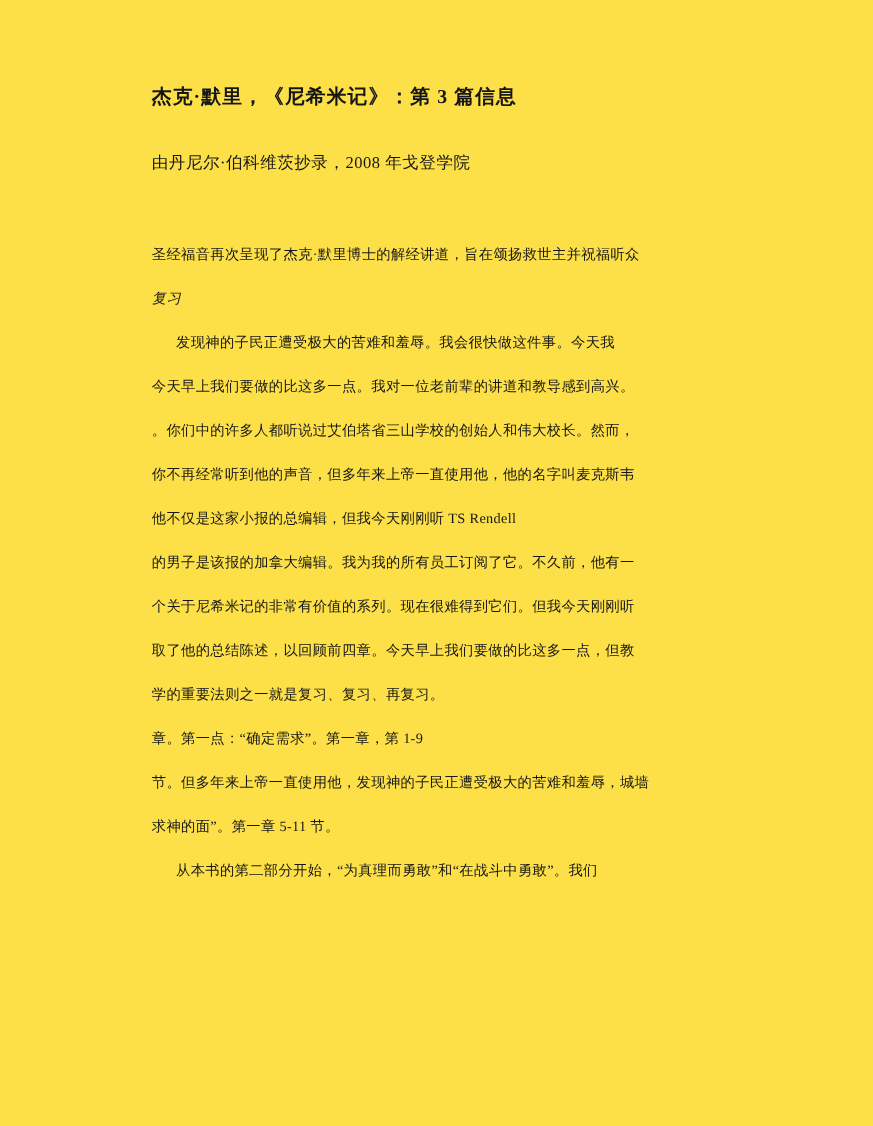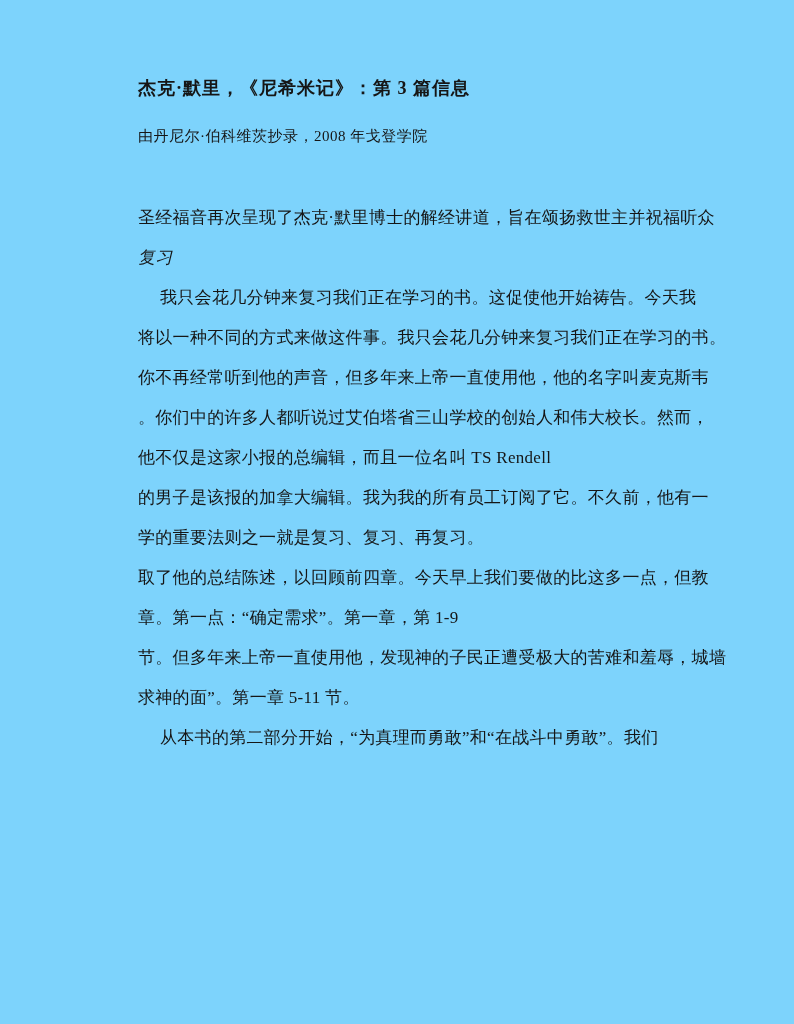--- a/index.html
+++ b/index.html
@@ -4,48 +4,48 @@
 <style>
   html, body {
     margin: 0;
     padding: 0;
     background: #ffffff;
   }
   .page {
     position: relative;
     width: 794px;
     height: 1024px;
-    background: #7dd3fc;
+    background: #fde047;
     color: #161616;
     font-family: "Liberation Serif", "DejaVu Serif", serif;
     overflow: hidden;
   }
   .content {
     position: absolute;
     left: 138px;
     top: 76px;
     width: 566px;
   }
   .doc-title {
     font-size: 18px;
     font-weight: bold;
     letter-spacing: 1px;
     line-height: 24px;
     white-space: nowrap;
   }
   .doc-subtitle {
-    margin-top: 26px;
+    margin-top: 39px;
     font-size: 15px;
     letter-spacing: 0.5px;
     line-height: 20px;
     white-space: nowrap;
   }
   .doc-body {
     margin-top: 52px;
-    font-size: 17px;
+    font-size: 13px;
     letter-spacing: 0.3px;
   }
   .line {
     height: 40px;
     line-height: 40px;
     white-space: nowrap;
   }
   .indent {
     padding-left: 22px;
   }
@@ -66,28 +66,29 @@
 
     <div class="doc-body">
 
       <div>
         <div class="line">圣经福音再次呈现了杰克·默里博士的解经讲道，旨在颂扬救世主并祝福听众</div>
       </div>
 
       <div class="line section-heading">复习</div>
 
       <div>
-        <div class="line indent">我只会花几分钟来复习我们正在学习的书。这促使他开始祷告。今天我</div>
-        <div class="line">将以一种不同的方式来做这件事。我只会花几分钟来复习我们正在学习的书。</div>
+        <div class="line indent">发现神的子民正遭受极大的苦难和羞辱。我会很快做这件事。今天我</div>
+        <div class="line">今天早上我们要做的比这多一点。我对一位老前辈的讲道和教导感到高兴。</div>
+        <div class="line">。你们中的许多人都听说过艾伯塔省三山学校的创始人和伟大校长。然而，</div>
         <div class="line">你不再经常听到他的声音，但多年来上帝一直使用他，他的名字叫麦克斯韦</div>
-        <div class="line">。你们中的许多人都听说过艾伯塔省三山学校的创始人和伟大校长。然而，</div>
-        <div class="line">他不仅是这家小报的总编辑，而且一位名叫 TS Rendell</div>
+        <div class="line">他不仅是这家小报的总编辑，但我今天刚刚听 TS Rendell</div>
         <div class="line">的男子是该报的加拿大编辑。我为我的所有员工订阅了它。不久前，他有一</div>
+        <div class="line">个关于尼希米记的非常有价值的系列。现在很难得到它们。但我今天刚刚听</div>
+        <div class="line">取了他的总结陈述，以回顾前四章。今天早上我们要做的比这多一点，但教</div>
         <div class="line">学的重要法则之一就是复习、复习、再复习。</div>
-        <div class="line">取了他的总结陈述，以回顾前四章。今天早上我们要做的比这多一点，但教</div>
       </div>
 
       <div>
         <div class="line">章。第一点：“确定需求”。第一章，第 1-9</div>
         <div class="line">节。但多年来上帝一直使用他，发现神的子民正遭受极大的苦难和羞辱，城墙</div>
         <div class="line">求神的面”。第一章 5-11 节。</div>
       </div>
 
       <div>
         <div class="line indent">从本书的第二部分开始，“为真理而勇敢”和“在战斗中勇敢”。我们</div>

